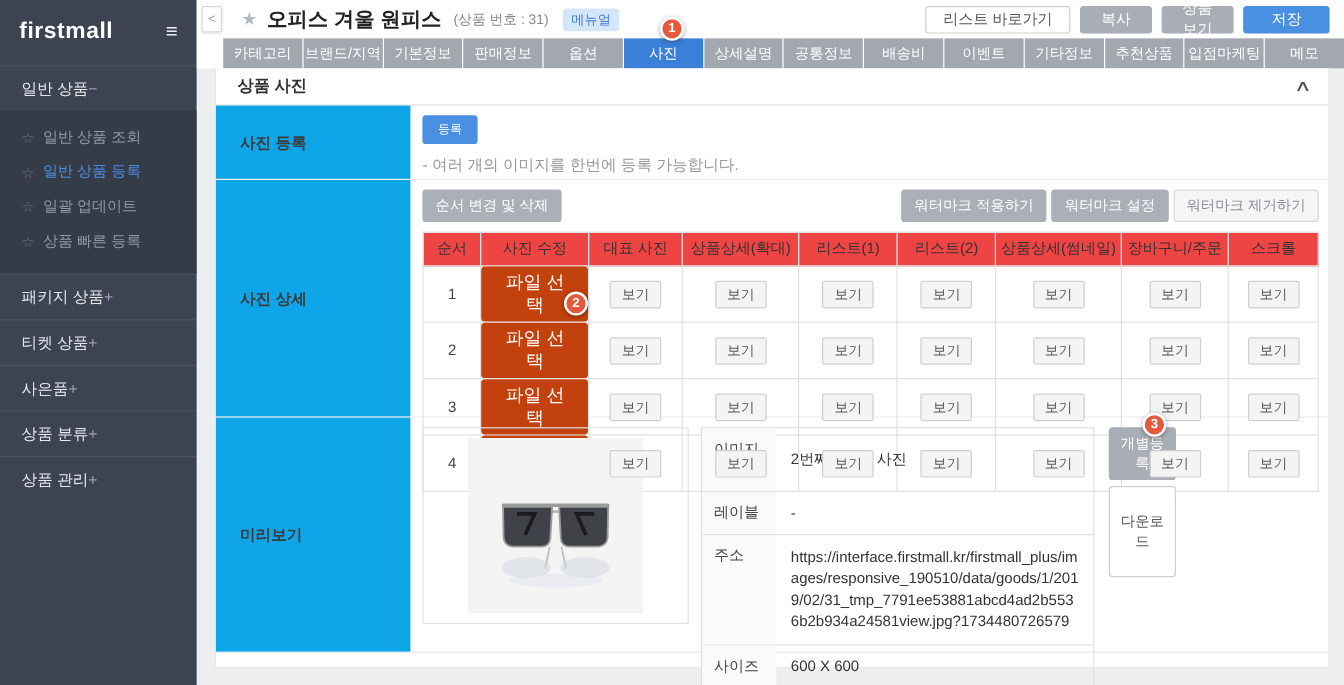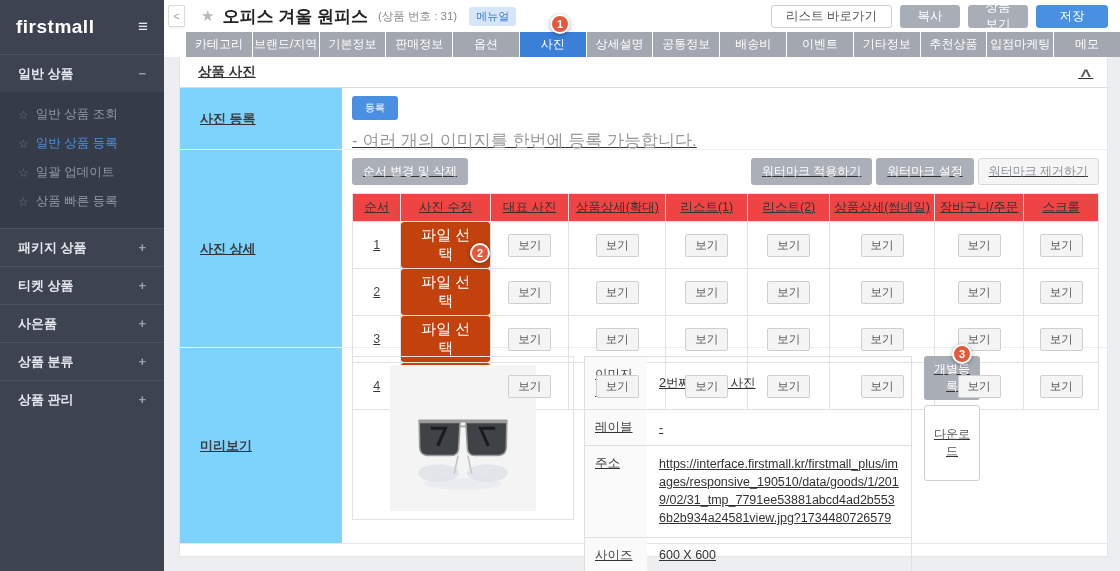--- a/index.html
+++ b/index.html
@@ -9,21 +9,21 @@
     font-size:13px; color:#333; background:#edeef0;
     display:flex; position:relative;
   }
 
   
   .sidebar { width:164px; min-width:164px; background:#3e4352; height:571px; color:#d6d9e0; }
   .logo-row { height:54px; display:flex; align-items:center; padding:0 16px; justify-content:space-between; }
   .logo { color:#fff; font-weight:bold; font-size:19px; letter-spacing:.5px; }
   .hamburger { color:#e8eaee; font-size:17px; cursor:pointer; }
   .nav-section { border-top:1px solid rgba(255,255,255,.08); }
-  .nav-head { height:37px; display:flex; align-items:center; justify-content:space-between; padding:0 18px; cursor:pointer;font-weight:bold; }
+  .nav-head { height:37px; display:flex; align-items:center; padding:0 18px; cursor:pointer; }
   .nav-head .lbl { color:#e6e8ee; font-size:13px; }
   .nav-head .tgl { color:#9ba1b0; font-size:13px; }
   .submenu { background:#363b48; padding:8px 0 12px 0; }
   .subitem { display:flex; align-items:center; gap:7px; padding:6px 18px; font-size:12.5px; color:#9299a7; cursor:pointer; }
   .subitem .star { color:#6d7383; font-size:12px; }
   .subitem.active { color:#4a90e2; }
 
   
   .main { flex:1; display:flex; flex-direction:column; background:#edeef0; position:relative; }
   .topbar { height:32px; background:#fff; display:flex; align-items:center; padding:0 12px 0 4px; gap:8px; }
@@ -40,33 +40,33 @@
   .tb-btn.gray { background:#a9aeb6; border:1px solid #a9aeb6; color:#fff; width:60px; justify-content:center; }
   .tb-btn.blue { background:#4a90e2; border:1px solid #4a90e2; color:#fff; width:72px; justify-content:center; }
 
   .tabstrip { height:25px; background:#fff; display:flex; padding-left:22px; }
   .tab { flex:1; background:#a2a7b0; color:#fff; font-size:12px; display:flex; align-items:center; justify-content:center;
     margin-right:1px; cursor:pointer; white-space:nowrap; }
   .tab:last-child { margin-right:0; }
   .tab.active { background:#3b80d8; }
 
   .content { flex:1; padding:0 12px 14px 15px; }
-  .panel { background:#fff; height:500px; border:1px solid #e4e5e7; border-top:none;text-decoration:underline; }
+  .panel { background:#fff; height:500px; border:1px solid #e4e5e7; border-top:none; }
   .section-head { height:31px; display:flex; align-items:center; justify-content:space-between;
     padding:0 16px 0 18px; border-bottom:1px solid #ddd; }
   .section-title { font-size:13.5px; font-weight:bold; color:#333; }
   .chevron-up { color:#555; font-size:13px; cursor:pointer; transform:scaleX(1.6); }
 
   .frow { display:flex; border-bottom:1px solid #ededee; }
-  .frow-label { width:162px; min-width:162px; background:#7dd3fc; display:flex; align-items:center;
+  .frow-label { width:162px; min-width:162px; background:#0ea5e9; display:flex; align-items:center;
     padding-left:20px; font-size:13px; font-weight:bold; color:#3c3c3c; }
   .frow-content { flex:1; padding:8px 8px 8px 10px; }
 
   .btn-blue { background:#4a90e2; border:none; color:#fff; font-size:10px; padding:5px 13px; border-radius:3px; cursor:pointer; }
-  .note { color:#999; font-size:17px; margin-top:9px; }
+  .note { color:#999; font-size:13px; margin-top:9px; }
 
   .detail-toolbar { display:flex; margin-bottom:8px; }
   .btn-gray { background:#abafb7; border:none; color:#fff; font-size:12px; padding:5px 11px; border-radius:3px; cursor:pointer; }
   .detail-toolbar .right { margin-left:auto; display:flex; gap:4px; }
   .btn-ghost { background:#f5f5f6; border:1px solid #d7d7d9; color:#8a8f96; font-size:12px; padding:4px 10px; border-radius:3px; cursor:pointer; }
 
   table.photos { width:100%; border-collapse:collapse; table-layout:fixed; }
   table.photos th, table.photos td { border:1px solid #e2e2e3; text-align:center; font-size:12.5px; }
   table.photos th { height:28px; font-weight:500; color:#333; background:#ef4444; }
   table.photos td { height:32px; color:#444; }

